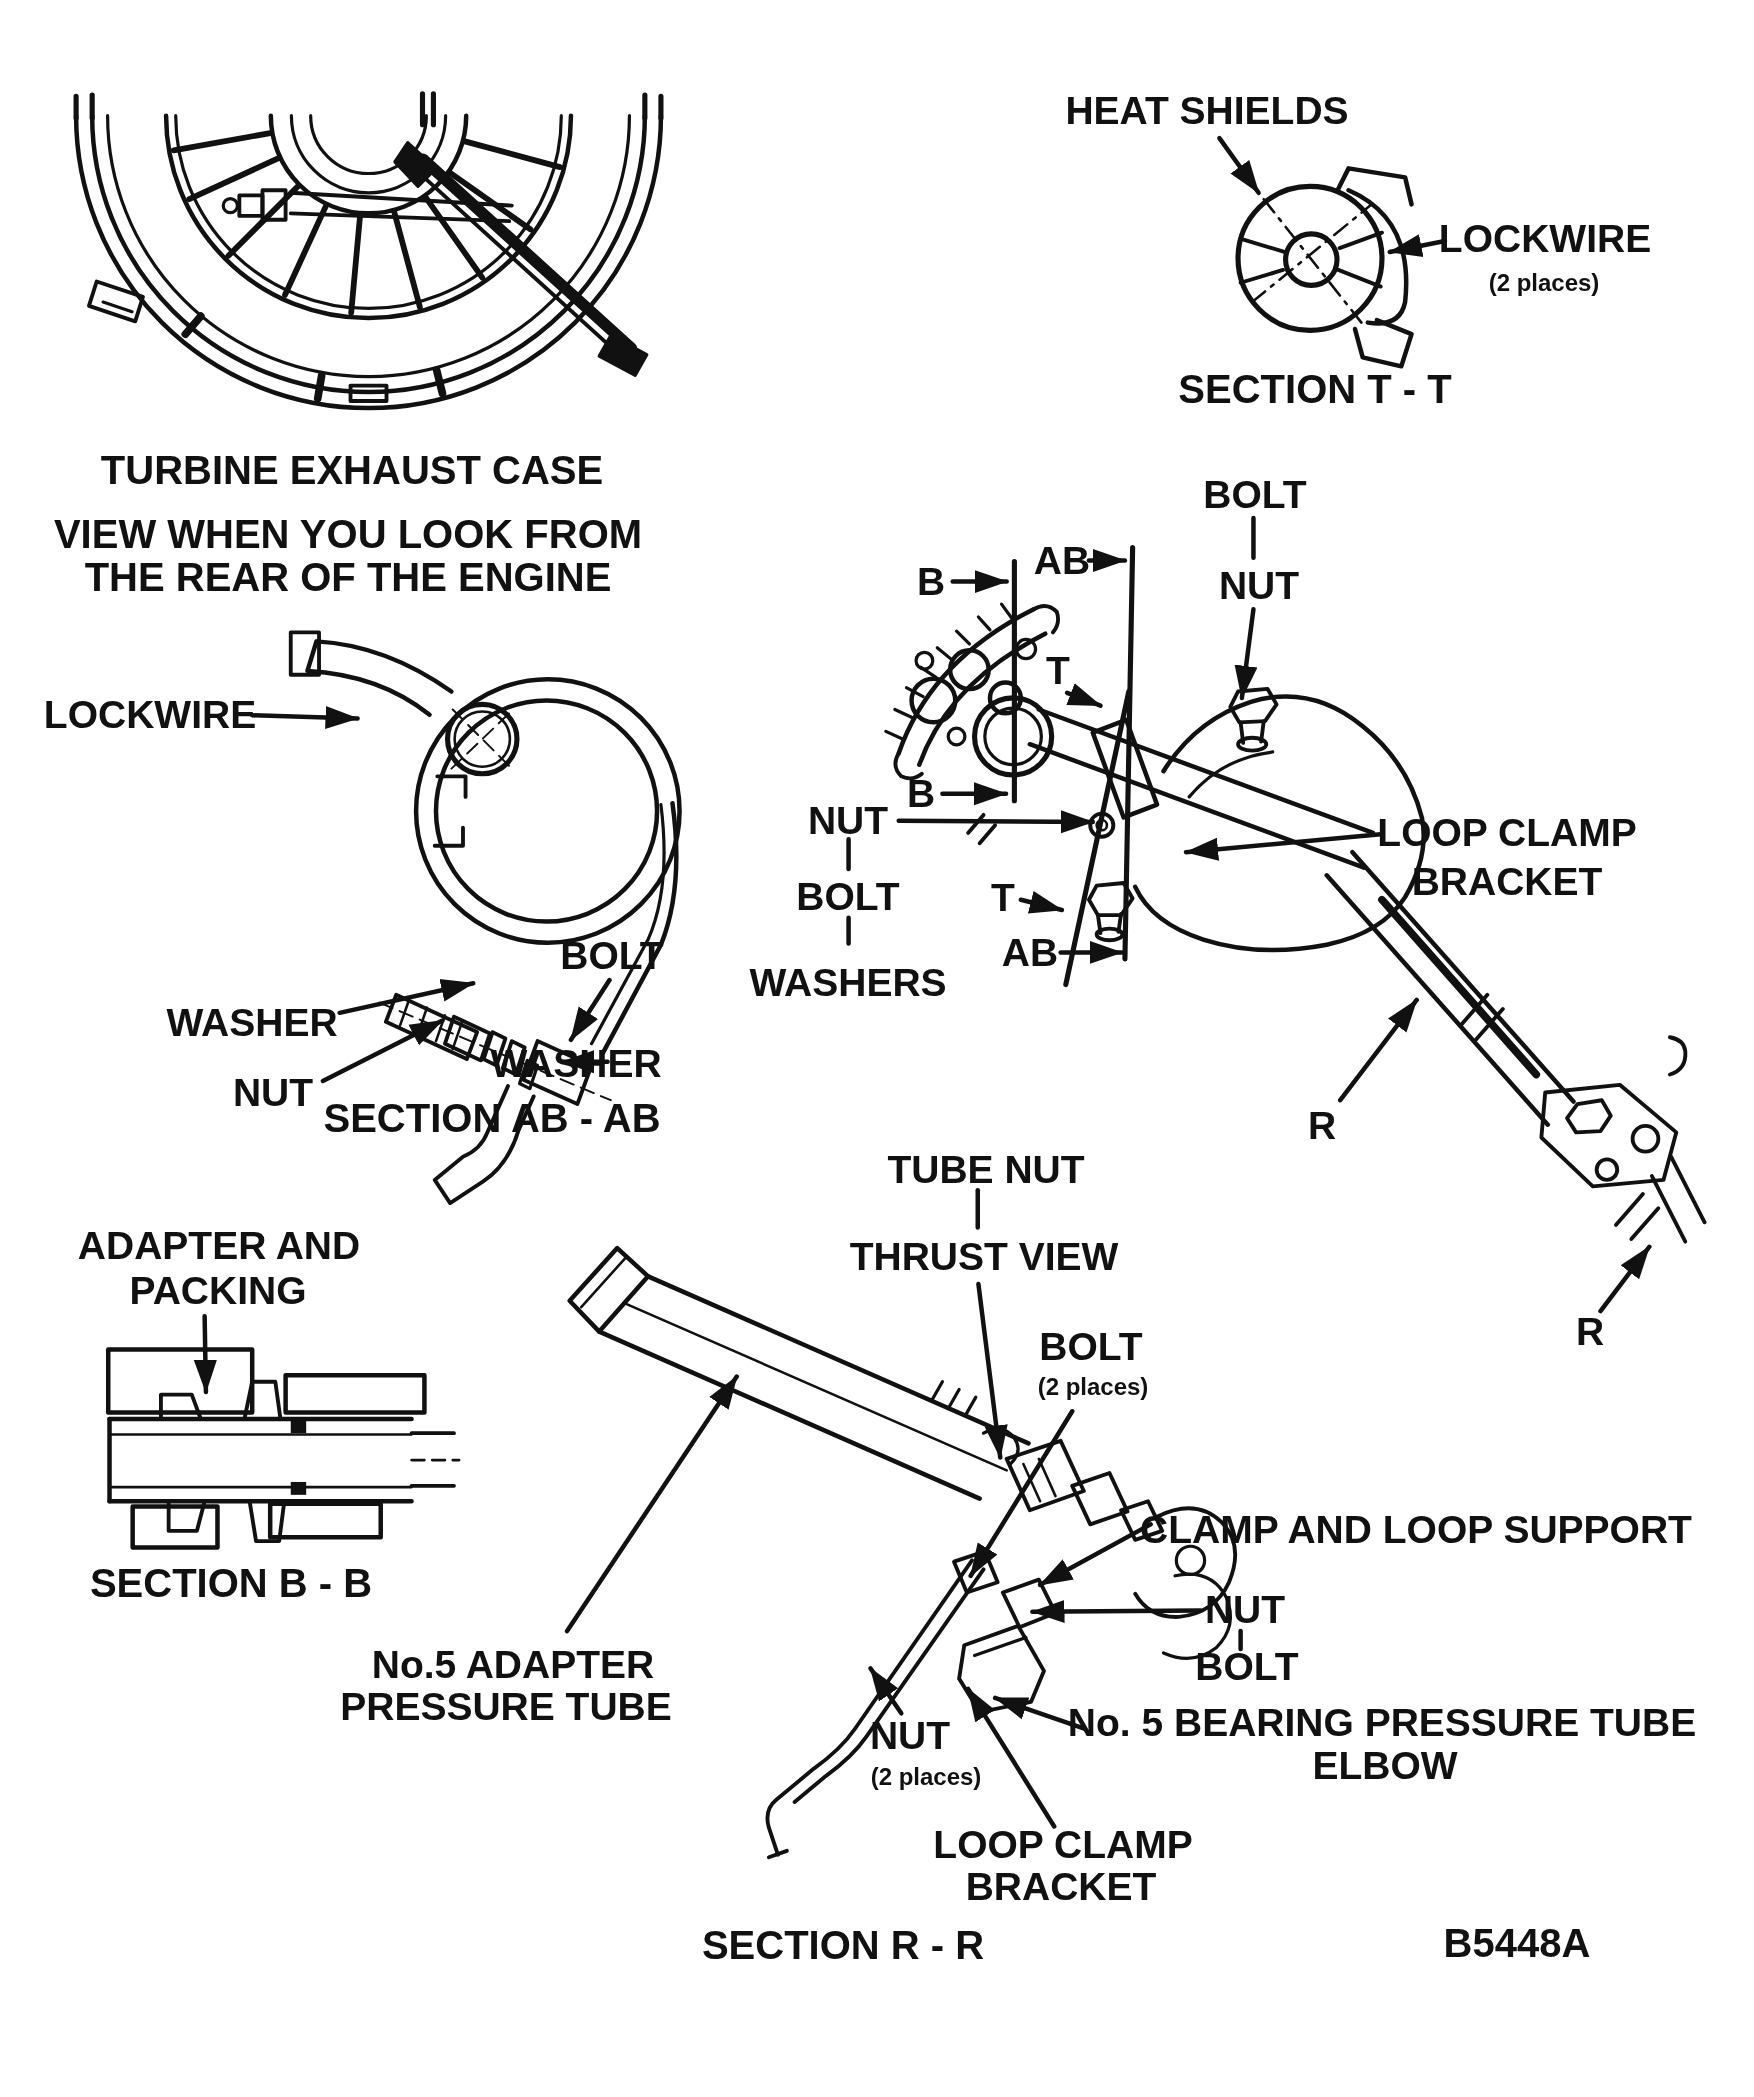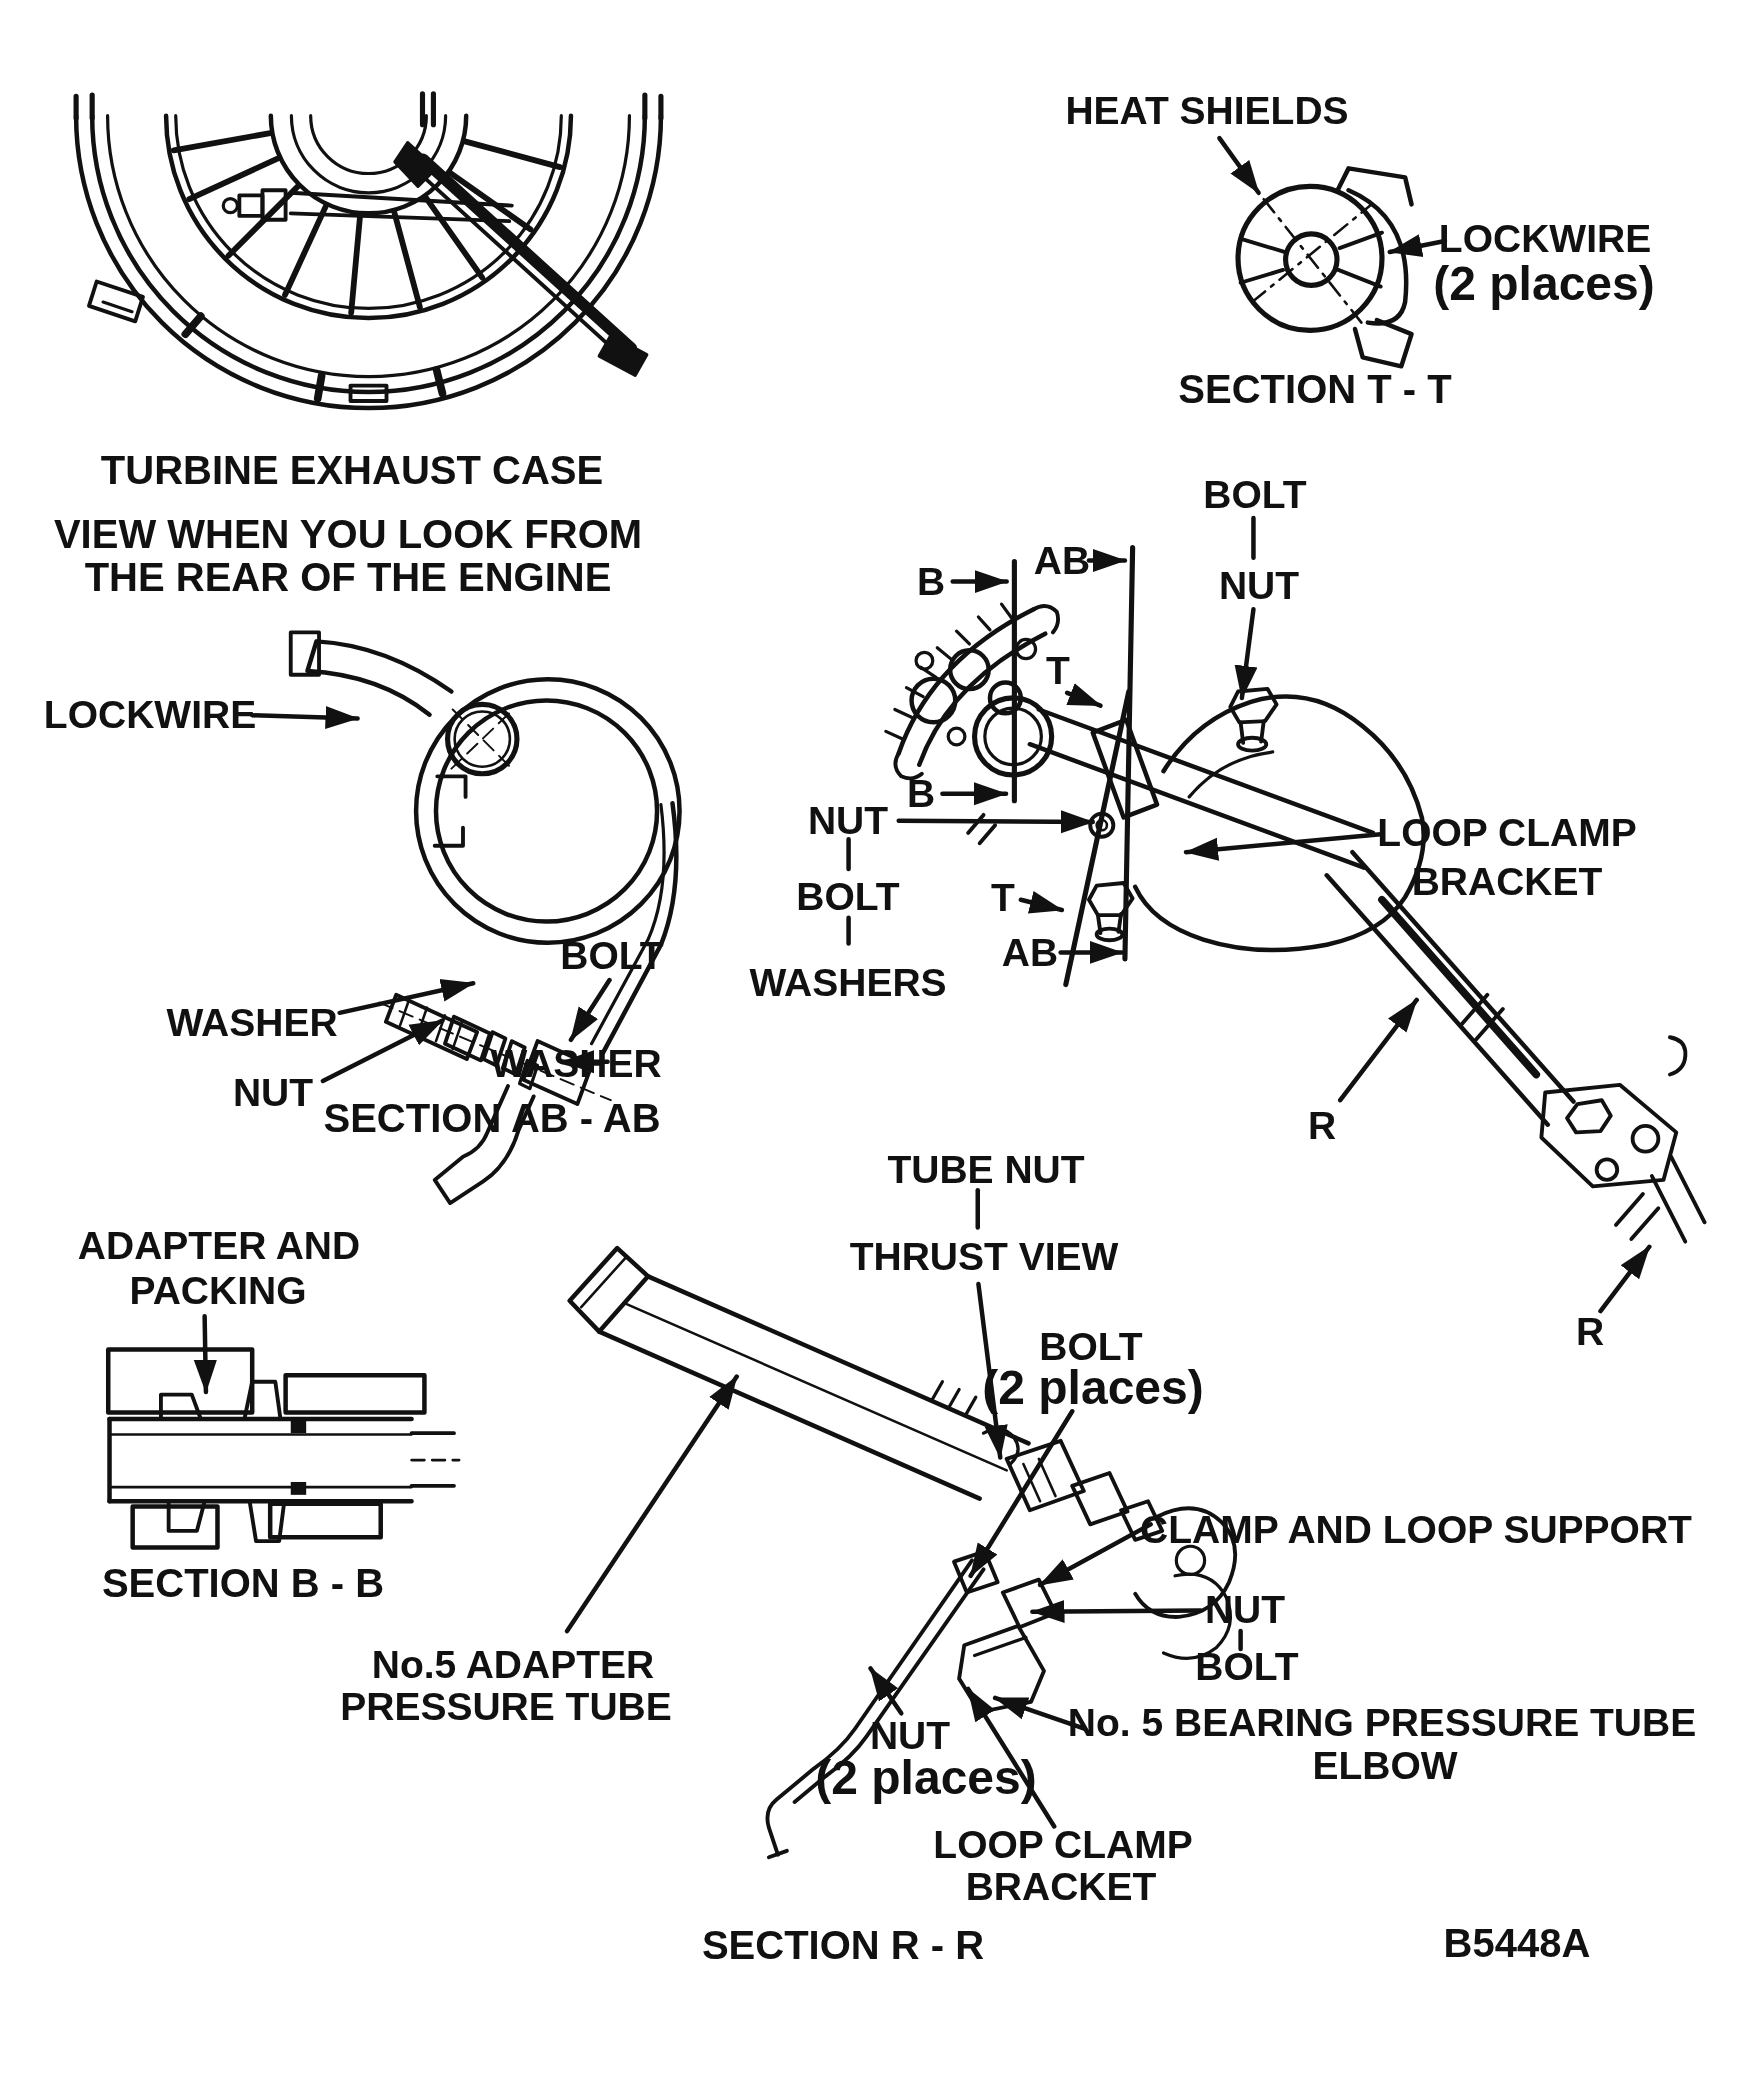--- a/index.html
+++ b/index.html
@@ -1,21 +1,21 @@
 <!DOCTYPE html>
 <html style="font-size:10.3px"><head>
 <meta charset="utf-8">
 <style>
   html,body{margin:0;padding:0;background:#e8e8e8;}
   .page{position:relative;width:1755px;height:2097px;background:#ffffff;overflow:hidden;
         font-family:"Liberation Sans", sans-serif;}
   .art{position:absolute;left:0;top:0;width:1755px;height:2097px;}
   .lbl{position:absolute;transform:translate(-50%,-50%);white-space:nowrap;
        color:#111;font-weight:700;font-size:39px;letter-spacing:0px;text-align:center;}
-  .lbl.small{font-size:48px;}
+  .lbl.small{font-size:24px;}
   .lbl.cap{font-size:40px;}
 </style>
 </head>
 <body>
 
 <div class="page">
 
 <svg class="art" viewBox="0 0 2730 3263" fill="none" stroke="#111" stroke-width="7" stroke-linecap="round" stroke-linejoin="round">
   <defs>
     <marker id="ah" markerWidth="54" markerHeight="40" refX="50" refY="20" orient="auto" markerUnits="userSpaceOnUse">
@@ -270,21 +270,21 @@
 <div class="lbl" style="left:848px;top:983px;">WASHERS</div>
 <div class="lbl" style="left:1003px;top:898px;">T</div>
 <div class="lbl" style="left:1030px;top:953px;">AB</div>
 <div class="lbl" style="left:1507px;top:833px;">LOOP CLAMP</div>
 <div class="lbl" style="left:1507px;top:882px;">BRACKET</div>
 <div class="lbl" style="left:1322px;top:1126px;">R</div>
 <div class="lbl" style="left:1590px;top:1332px;">R</div>
 
 <div class="lbl" style="left:219px;top:1246px;">ADAPTER AND</div>
 <div class="lbl" style="left:218px;top:1291px;">PACKING</div>
-<div class="lbl cap" style="left:243px;top:1583px;">SECTION B - B</div>
+<div class="lbl cap" style="left:231px;top:1583px;">SECTION B - B</div>
 
 <div class="lbl" style="left:986px;top:1170px;">TUBE NUT</div>
 <div class="lbl" style="left:984px;top:1257px;">THRUST VIEW</div>
 <div class="lbl" style="left:1091px;top:1347px;">BOLT</div>
 <div class="lbl small" style="left:1093px;top:1387px;">(2 places)</div>
 <div class="lbl" style="left:1416px;top:1530px;">CLAMP AND LOOP SUPPORT</div>
 <div class="lbl" style="left:1245px;top:1610px;">NUT</div>
 <div class="lbl" style="left:1247px;top:1667px;">BOLT</div>
 <div class="lbl" style="left:513px;top:1665px;">No.5 ADAPTER</div>
 <div class="lbl" style="left:506px;top:1707px;">PRESSURE TUBE</div>

